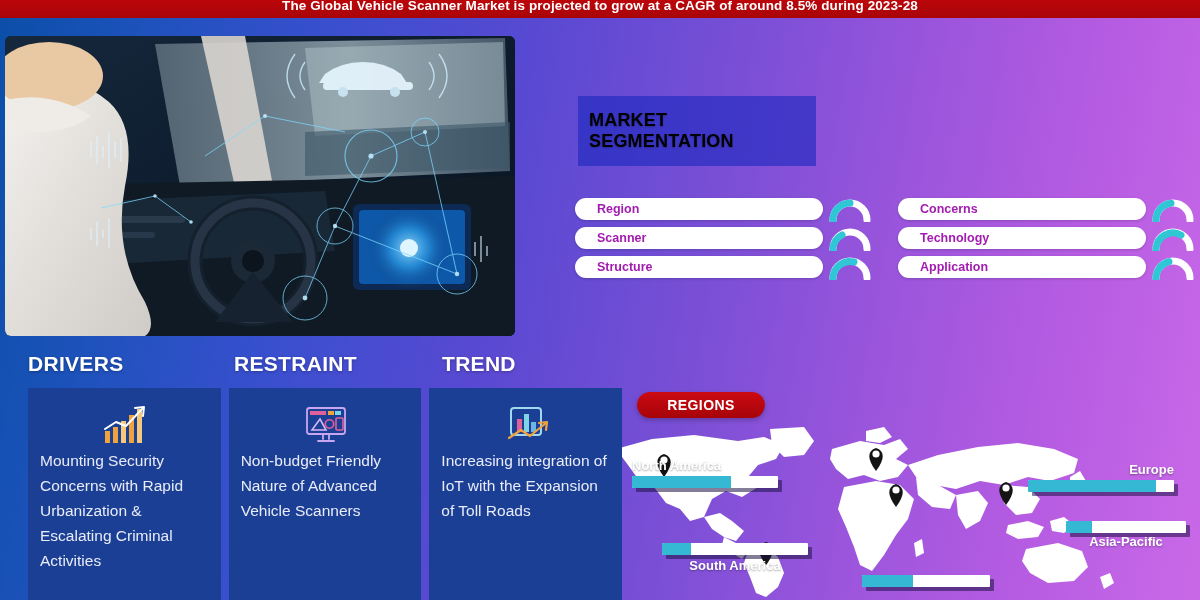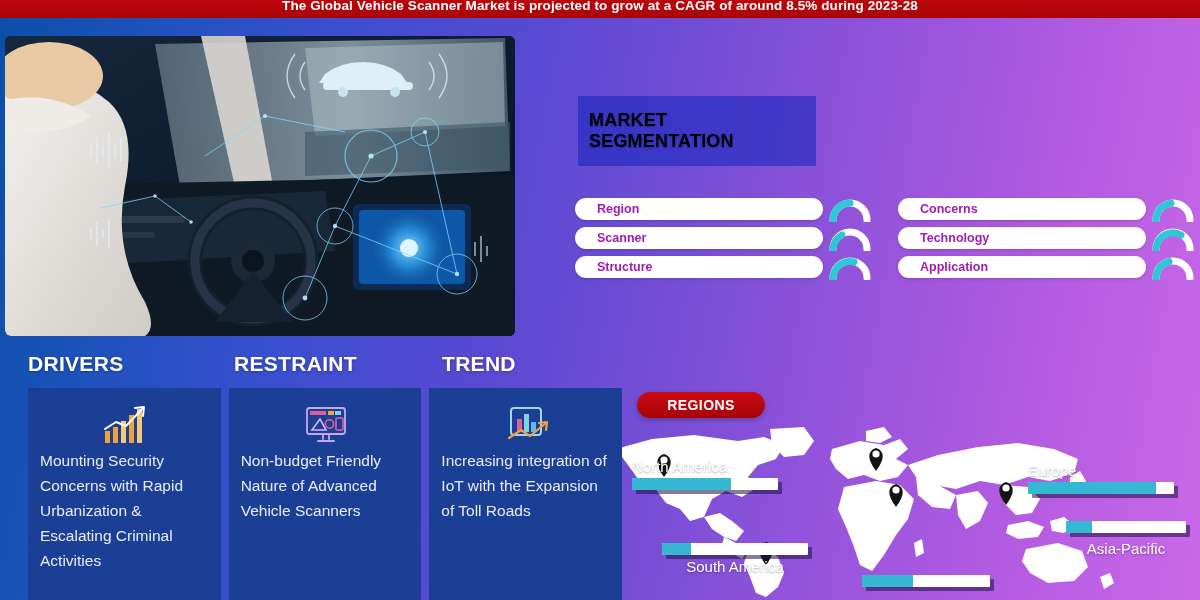--- a/index.html
+++ b/index.html
@@ -86,44 +86,44 @@
     color:#fff; font-size:14px; font-weight:700; letter-spacing:.4px;
     box-shadow:0 2px 5px rgba(0,0,0,.25); z-index:8;
   }
   .worldmap {
     position:absolute; left:608px; top:425px; width:520px; height:175px; z-index:2;
   }
   .worldmap svg { display:block; width:100%; height:100%; }
 
   .reg { position:absolute; z-index:9; width:146px; }
   .reg-label {
-    color:#fff; font-size:15px; font-weight:400;
+    color:#fff; font-size:13px; font-weight:700;
     text-shadow:0 1px 2px rgba(0,0,0,.35); white-space:nowrap;
   }
   .bar-wrap {
     position:relative; width:100%; height:12px; margin-top:3px;
   }
   .bar-shadow {
     position:absolute; left:4px; top:4px; width:100%; height:12px;
     background:rgba(30,18,70,.55); border-radius:1px;
   }
   .bar-track {
     position:absolute; left:0; top:0; width:100%; height:12px;
     background:#ffffff; border-radius:1px; overflow:hidden;
   }
   .bar-fill { height:100%; background:#34b8d4; }
 
   .r-na { left:632px; top:458px; }
   .r-na .reg-label { text-align:left; }
   .r-eu { left:1028px; top:462px; }
-  .r-eu .reg-label { text-align:left; }
+  .r-eu .reg-label { text-align:right; }
   .r-sa { left:662px; top:540px; }
   .r-sa .reg-label { text-align:center; margin-top:3px; }
   .r-ap { left:1066px; top:518px; width:120px; }
-  .r-ap .reg-label { text-align:center; margin-top:7px; }
+  .r-ap .reg-label { text-align:center; margin-top:1px; }
   .r-mea { left:862px; top:572px; width:128px; }
 </style>
 </head>
 <body>
 
 <div class="banner">
   <span>The Global Vehicle Scanner Market is projected to grow at a CAGR of around 8.5% during 2023-28</span>
 </div>
 
 <div class="photo">

